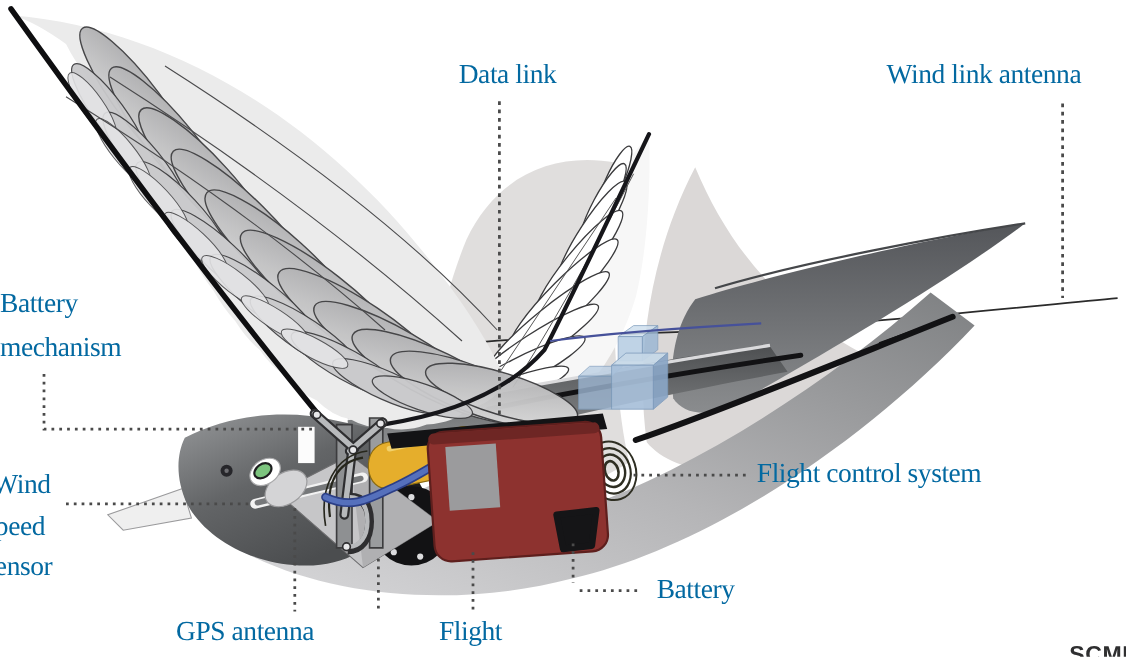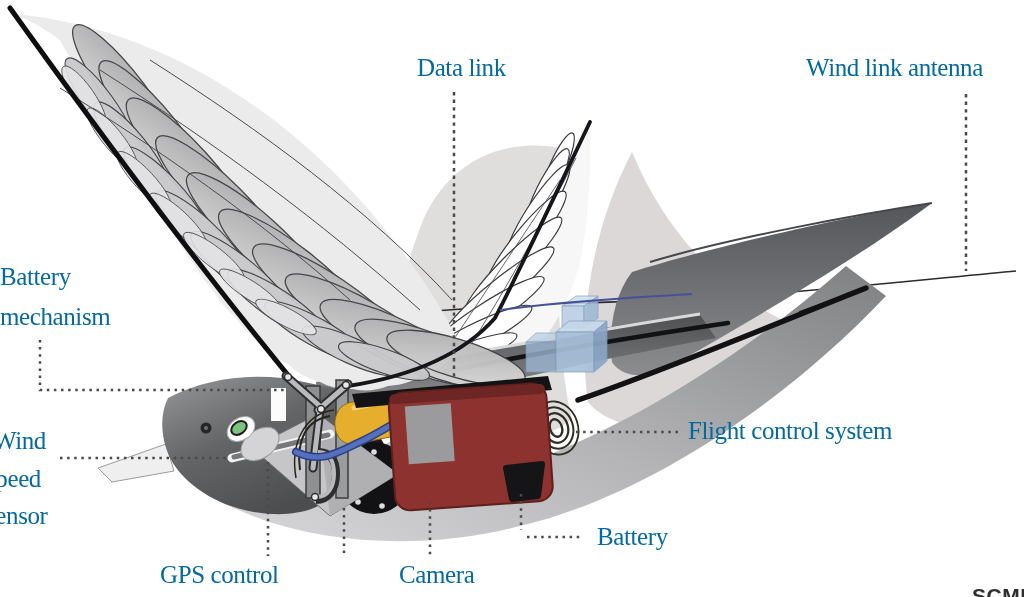--- a/index.html
+++ b/index.html
@@ -267,17 +267,17 @@
   </g>
 </svg>
 
 <div class="lbl" style="left:417px;top:55px">Data link</div>
 <div class="lbl" style="left:806px;top:55px">Wind link antenna</div>
 <div class="lbl" style="left:0px;top:264px">Battery</div>
 <div class="lbl" style="left:0px;top:304px">mechanism</div>
 <div class="lbl" style="left:-7px;top:428px">Wind</div>
 <div class="lbl" style="left:-14px;top:466px">speed</div>
 <div class="lbl" style="left:-14px;top:503px">sensor</div>
-<div class="lbl" style="left:160px;top:562px">GPS control</div>
-<div class="lbl" style="left:399px;top:562px">Camera</div>
+<div class="lbl" style="left:160px;top:562px">GPS antenna</div>
+<div class="lbl" style="left:399px;top:562px">Flight</div>
 <div class="lbl" style="left:597px;top:524px">Battery</div>
 <div class="lbl" style="left:688px;top:418px">Flight control system</div>
 <div class="credit">SCMP</div>
 
 </body></html>

